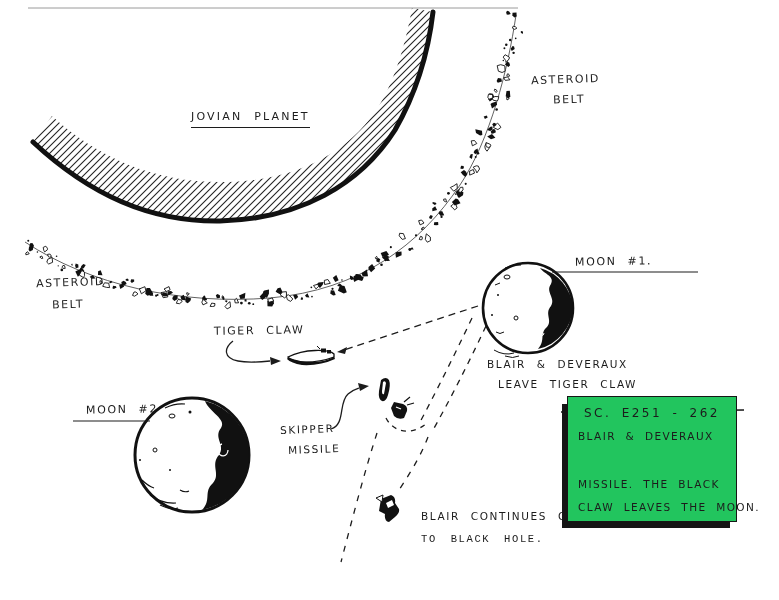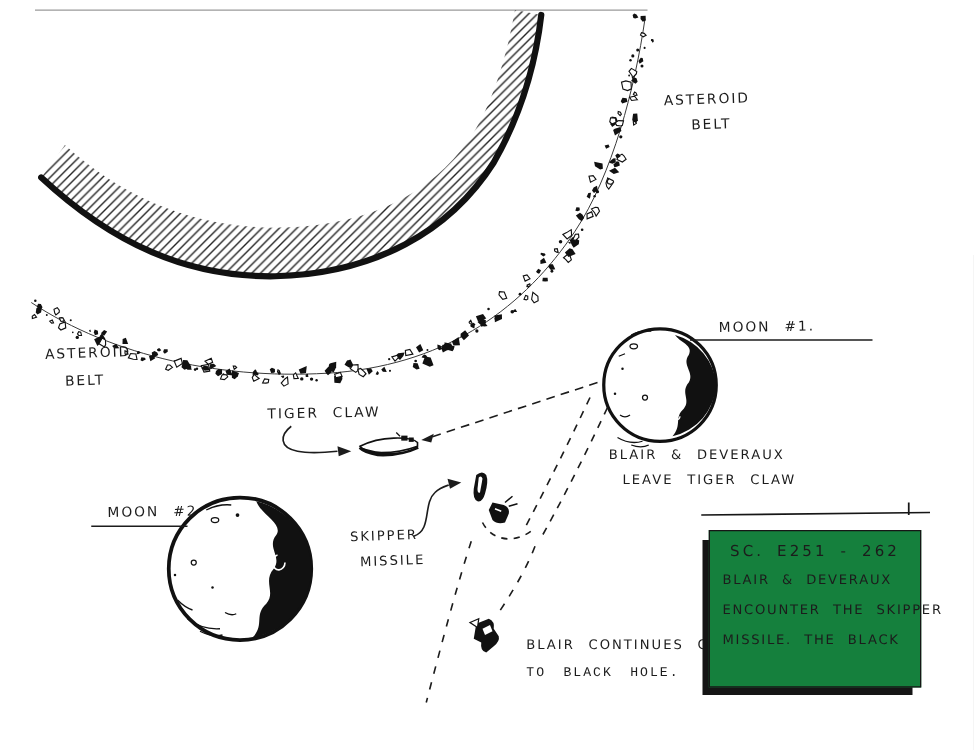--- a/index.html
+++ b/index.html
@@ -5,22 +5,22 @@
   html,body{margin:0;padding:0;background:#e8e8e8;}
   #canvas{position:relative;width:779px;height:600px;background:#ffffff;overflow:hidden;
           font-family:"DejaVu Sans",sans-serif;color:#1c1c1c;}
   #art{position:absolute;left:0;top:0;}
   .hand{position:absolute;font-size:11px;letter-spacing:1.6px;word-spacing:6px;
         white-space:nowrap;color:#1c1c1c;}
   .hand.sm{font-size:10.5px;}
   .tilt-l{transform:rotate(-2deg);}
   .tilt-s{transform:rotate(-1deg);}
   .underlined{border-bottom:1.6px solid #1c1c1c;padding-bottom:4px;}
-  #scene-box{position:absolute;left:567px;top:424px;width:168px;height:124px;
-             border:1.6px solid #161616;background:#15803d;
+  #scene-box{position:absolute;left:567px;top:396px;width:168px;height:124px;
+             border:1.6px solid #161616;background:#22c55e;
              box-shadow:-6px 7px 0 -1px #151515;}
   #scene-box .scene-no{position:absolute;left:0;right:0;top:9px;text-align:center;
              font-size:12px;letter-spacing:2.5px;word-spacing:4px;}
   #scene-box .bline{position:absolute;left:10px;font-size:10.5px;letter-spacing:1.4px;
              word-spacing:5px;white-space:nowrap;}
 </style>
 </head>
 <body>
 
 <div id="canvas">
@@ -300,20 +300,21 @@
       <path d="M 331,429 C 346,424 338,403 348,394 C 352,390 356,389 359,388" fill="none" stroke="#1c1c1c" stroke-width="1.3"></path>
       <path d="M 369,386 l -11,-3 l 2,8 z" fill="#1c1c1c"></path>
     </g>
 
     <g>
       <line x1="561" y1="412" x2="744" y2="410" stroke="#161616" stroke-width="1.4"></line>
       <line x1="727" y1="402" x2="727" y2="412" stroke="#161616" stroke-width="1.4"></line>
     </g>
   </svg>
 
+  <div class="hand underlined" style="left:191px;top:110px;letter-spacing:2.2px;">JOVIAN PLANET</div>
 
   <div class="hand tilt-l" style="left:531px;top:73px;">ASTEROID</div>
   <div class="hand tilt-l" style="left:553px;top:93px;">BELT</div>
 
   <div class="hand tilt-l" style="left:36px;top:276px;">ASTEROID</div>
   <div class="hand tilt-l" style="left:52px;top:298px;">BELT</div>
 
   <div class="hand tilt-s" style="left:575px;top:255px;">MOON #1.</div>
 
   <div class="hand tilt-s" style="left:86px;top:403px;">MOON #2</div>
@@ -325,17 +326,17 @@
 
   <div class="hand sm" style="left:487px;top:358px;">BLAIR &amp; DEVERAUX</div>
   <div class="hand sm" style="left:498px;top:378px;">LEAVE TIGER CLAW</div>
 
   <div class="hand sm" style="left:421px;top:510px;">BLAIR CONTINUES ON</div>
   <div class="hand sm" style="left:421px;top:533px;font-family:Liberation Mono, monospace;">TO BLACK HOLE.</div>
 
   <div id="scene-box">
     <div class="scene-no">SC. E251 - 262</div>
     <div class="bline" style="top:33px;">BLAIR &amp; DEVERAUX</div>
-    <div class="bline" style="top:57px;">ENCOUNTER THE SKIPPER</div>
     <div class="bline" style="top:81px;">MISSILE.  THE BLACK</div>
+    <div class="bline" style="top:104px;">CLAW LEAVES THE MOON.</div>
   </div>
 
 </div>
 
 </body></html>

